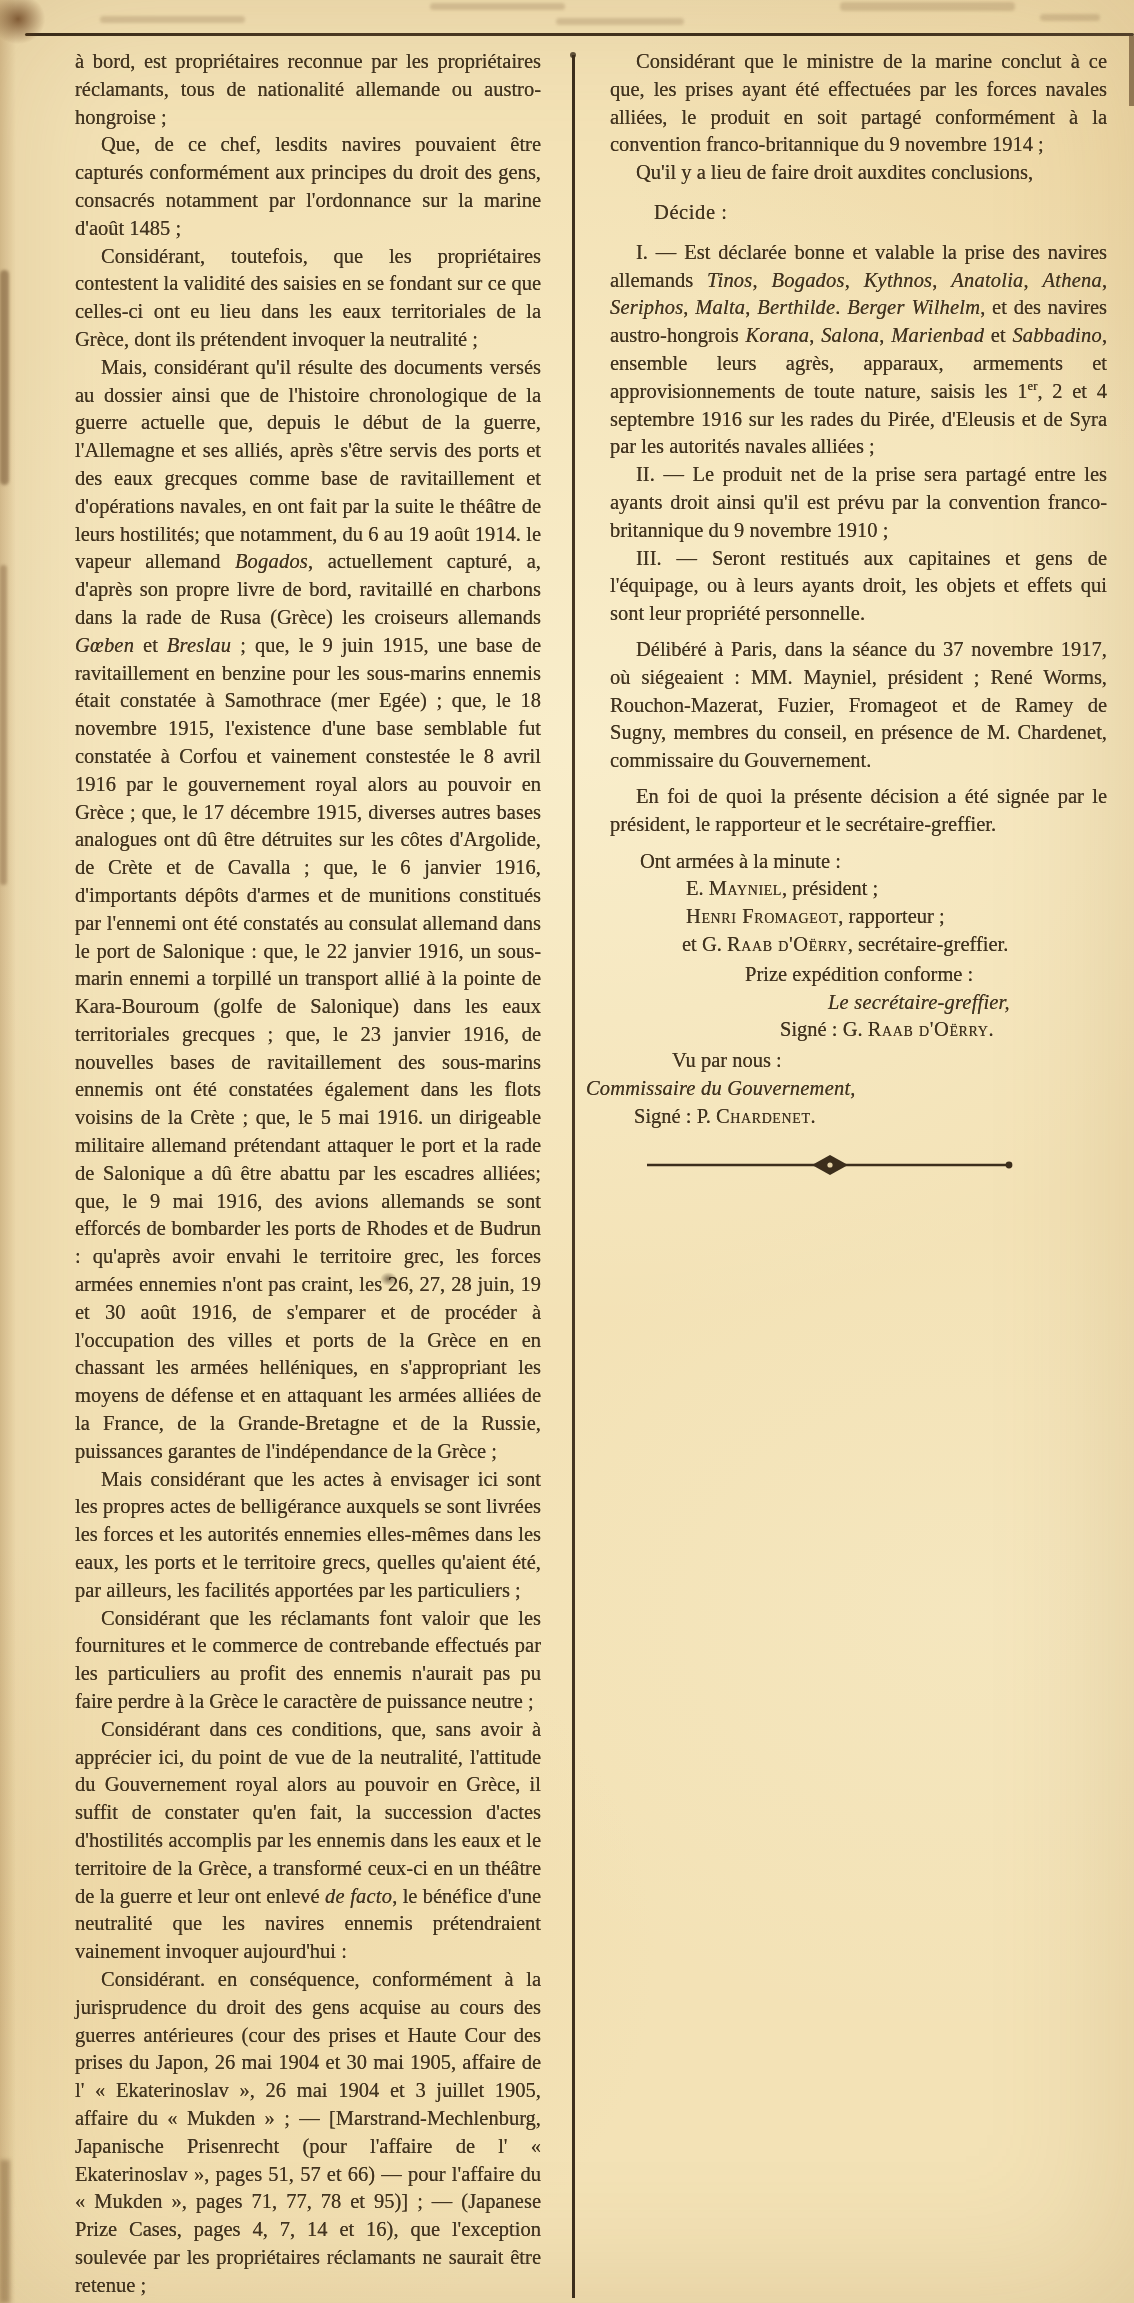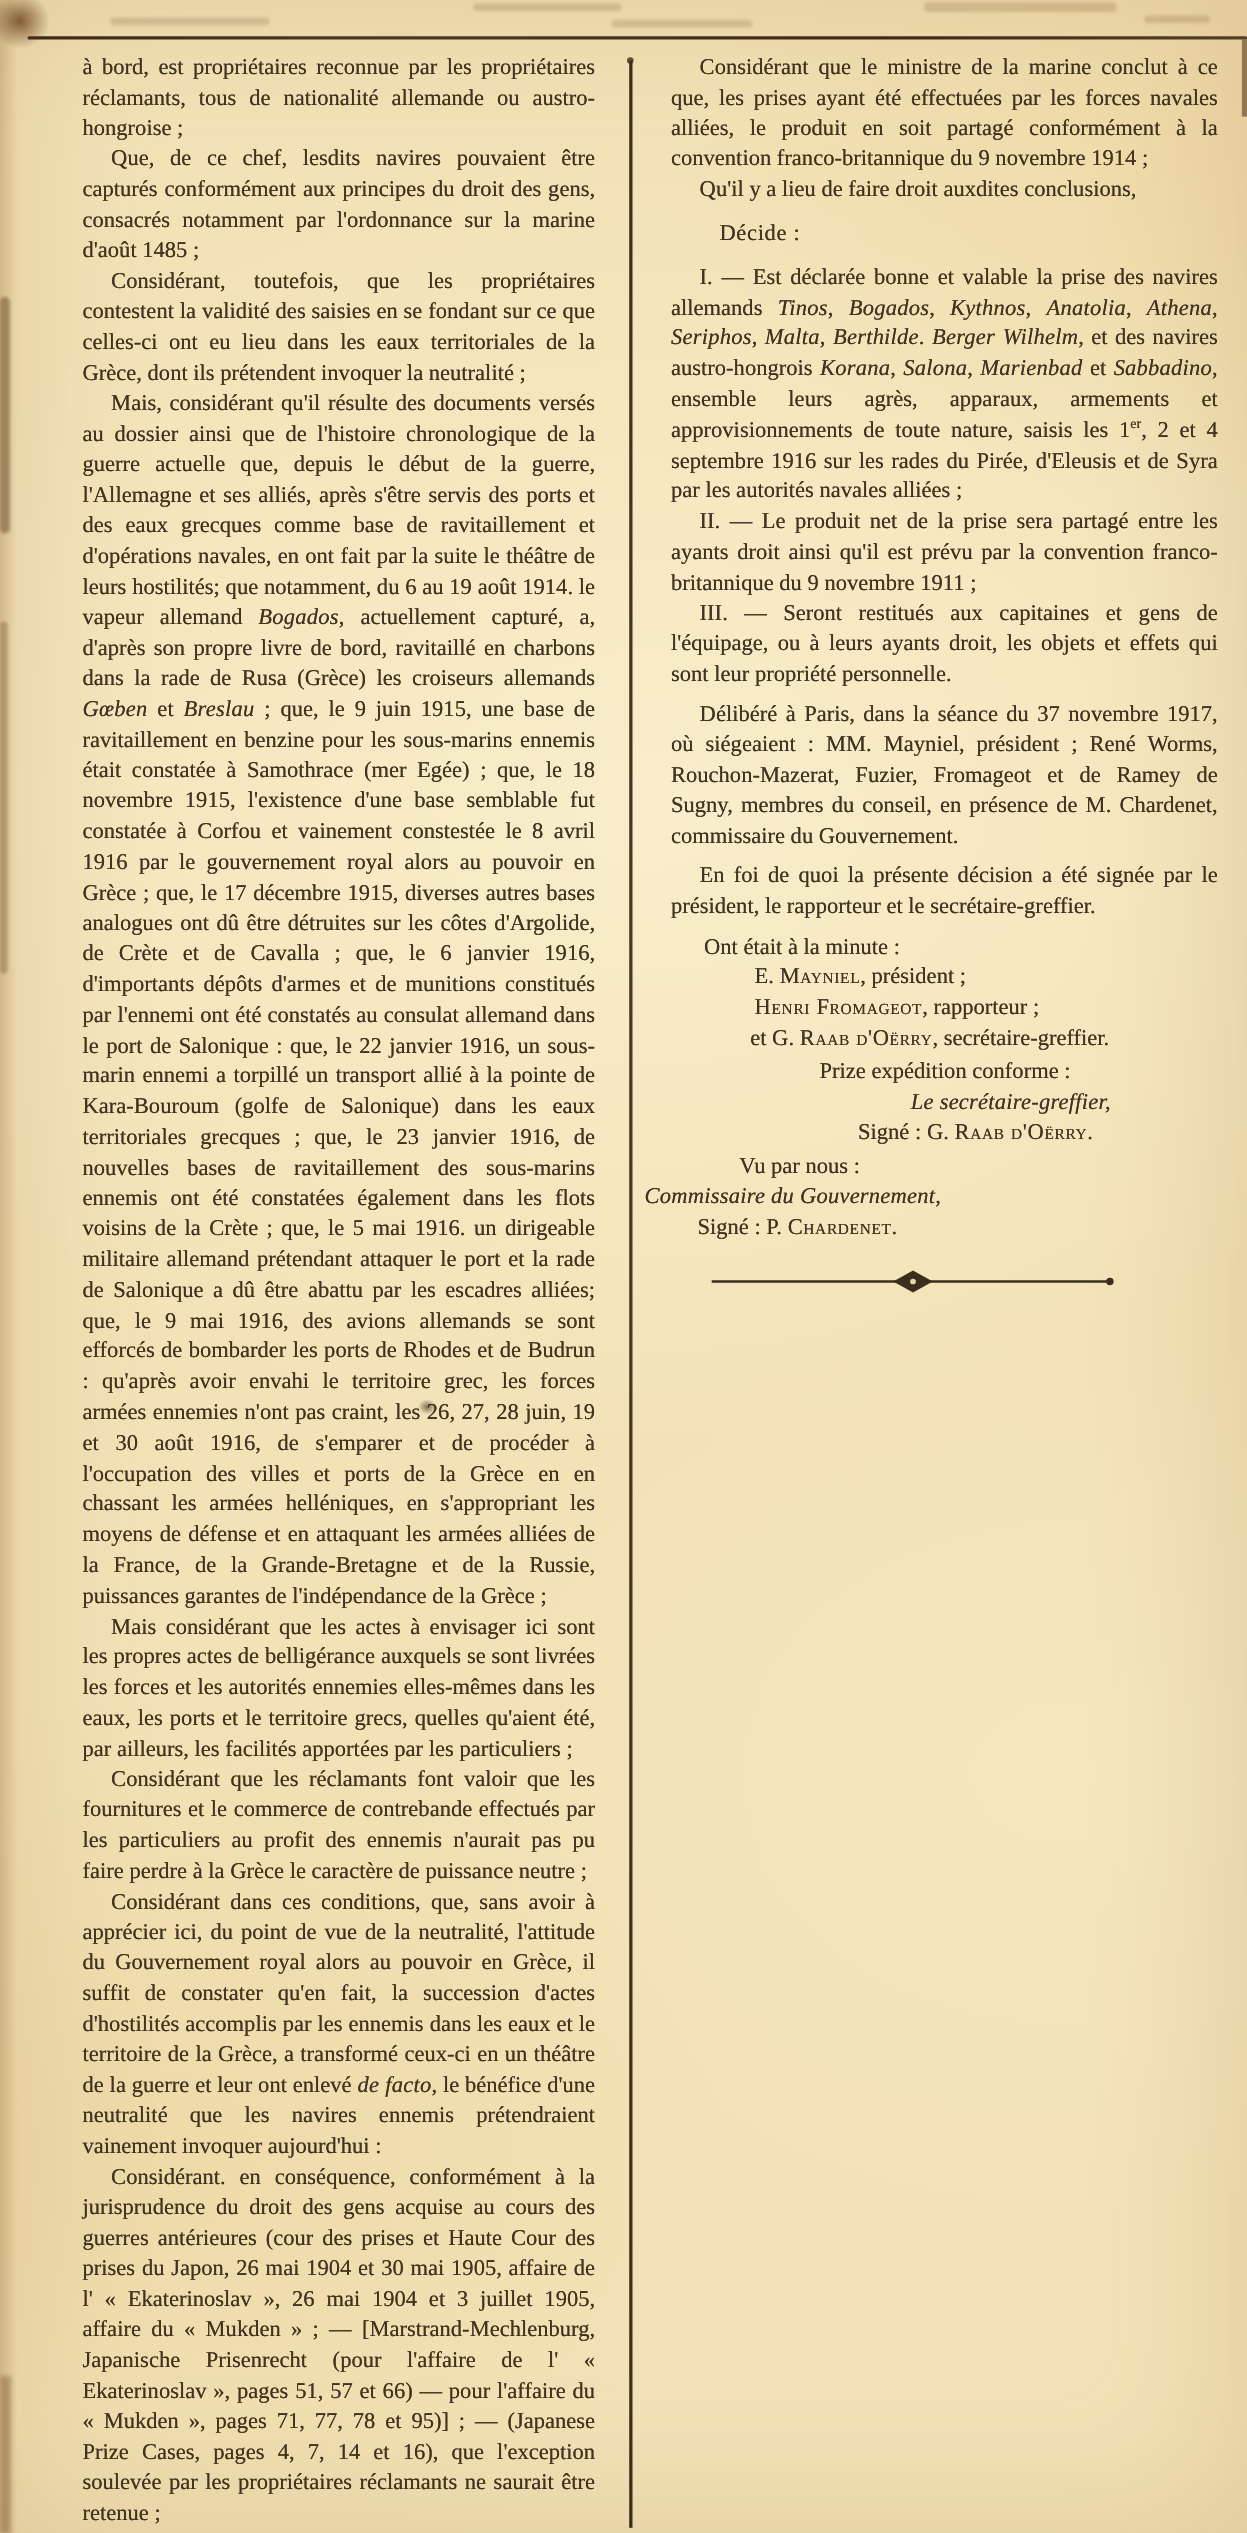--- a/index.html
+++ b/index.html
@@ -106,25 +106,25 @@
       <p>Considérant que les réclamants font valoir que les fournitures et le commerce de contrebande effectués par les particuliers au profit des ennemis n'aurait pas pu faire perdre à la Grèce le caractère de puissance neutre ;</p>
       <p>Considérant dans ces conditions, que, sans avoir à apprécier ici, du point de vue de la neutralité, l'attitude du Gouvernement royal alors au pouvoir en Grèce, il suffit de constater qu'en fait, la succession d'actes d'hostilités accomplis par les ennemis dans les eaux et le territoire de la Grèce, a transformé ceux-ci en un théâtre de la guerre et leur ont enlevé <i>de facto</i>, le bénéfice d'une neutralité que les navires ennemis prétendraient vainement invoquer aujourd'hui :</p>
       <p>Considérant. en conséquence, conformément à la jurisprudence du droit des gens acquise au cours des guerres antérieures (cour des prises et Haute Cour des prises du Japon, 26 mai 1904 et 30 mai 1905, affaire de l' « Ekaterinoslav », 26 mai 1904 et 3 juillet 1905, affaire du « Mukden » ; — [Marstrand-Mechlenburg, Japanische Prisenrecht (pour l'affaire de l' « Ekaterinoslav », pages 51, 57 et 66) — pour l'affaire du « Mukden », pages 71, 77, 78 et 95)] ; — (Japanese Prize Cases, pages 4, 7, 14 et 16), que l'exception soulevée par les propriétaires réclamants ne saurait être retenue ;</p>
       <p>Considérant que le conseil est exclusivement saisi de la validité de la capture des navires et, par conséquent, n'a pas à se prononcer en ce qui concerne leurs cargaisons ;</p>
     </div>
   <div class="col right" id="col-right">
       <p>Considérant que le ministre de la marine conclut à ce que, les prises ayant été effectuées par les forces navales alliées, le produit en soit partagé conformément à la convention franco-britannique du 9 novembre 1914 ;</p>
       <p>Qu'il y a lieu de faire droit auxdites conclusions,</p>
       <p class="decide">Décide :</p>
       <p>I. — Est déclarée bonne et valable la prise des navires allemands <i>Tinos</i>, <i>Bogados</i>, <i>Kythnos</i>, <i>Anatolia</i>, <i>Athena</i>, <i>Seriphos</i>, <i>Malta</i>, <i>Berthilde</i>. <i>Berger Wilhelm</i>, et des navires austro-hongrois <i>Korana</i>, <i>Salona</i>, <i>Marienbad</i> et <i>Sabbadino</i>, ensemble leurs agrès, apparaux, armements et approvisionnements de toute nature, saisis les 1<sup>er</sup>, 2 et 4 septembre 1916 sur les rades du Pirée, d'Eleusis et de Syra par les autorités navales alliées ;</p>
-      <p>II. — Le produit net de la prise sera partagé entre les ayants droit ainsi qu'il est prévu par la convention franco-britannique du 9 novembre 1911 ;</p>
+      <p>II. — Le produit net de la prise sera partagé entre les ayants droit ainsi qu'il est prévu par la convention franco-britannique du 9 novembre 1910 ;</p>
       <p>III. — Seront restitués aux capitaines et gens de l'équipage, ou à leurs ayants droit, les objets et effets qui sont leur propriété personnelle.</p>
       <p class="gt">Délibéré à Paris, dans la séance du 37 novembre 1917, où siégeaient : MM. Mayniel, président ; René Worms, Rouchon-Mazerat, Fuzier, Fromageot et de Ramey de Sugny, membres du conseil, en présence de M. Chardenet, commissaire du Gouvernement.</p>
       <p class="gt">En foi de quoi la présente décision a été signée par le président, le rapporteur et le secrétaire-greffier.</p>
-      <p class="s-ont">Ont était à la minute :</p>
+      <p class="s-ont">Ont armées à la minute :</p>
       <p class="s-name">E. <span class="sc">Mayniel</span>, président ;</p>
       <p class="s-name"><span class="sc">Henri Fromageot</span>, rapporteur ;</p>
       <p class="s-name2">et G. <span class="sc">Raab d'Oërry</span>, secrétaire-greffier.</p>
       <p class="s-pour">Prize expédition conforme :</p>
       <p class="s-lesec"><i>Le secrétaire-greffier,</i></p>
       <p class="s-signe1">Signé : G. <span class="sc">Raab d'Oërry</span>.</p>
       <p class="s-vu">Vu par nous :</p>
       <p class="s-comm"><i>Commissaire du Gouvernement,</i></p>
       <p class="s-signe2">Signé : P. <span class="sc">Chardenet</span>.</p>
       <div class="ornament"><svg width="372" height="22" viewBox="0 0 372 22">

